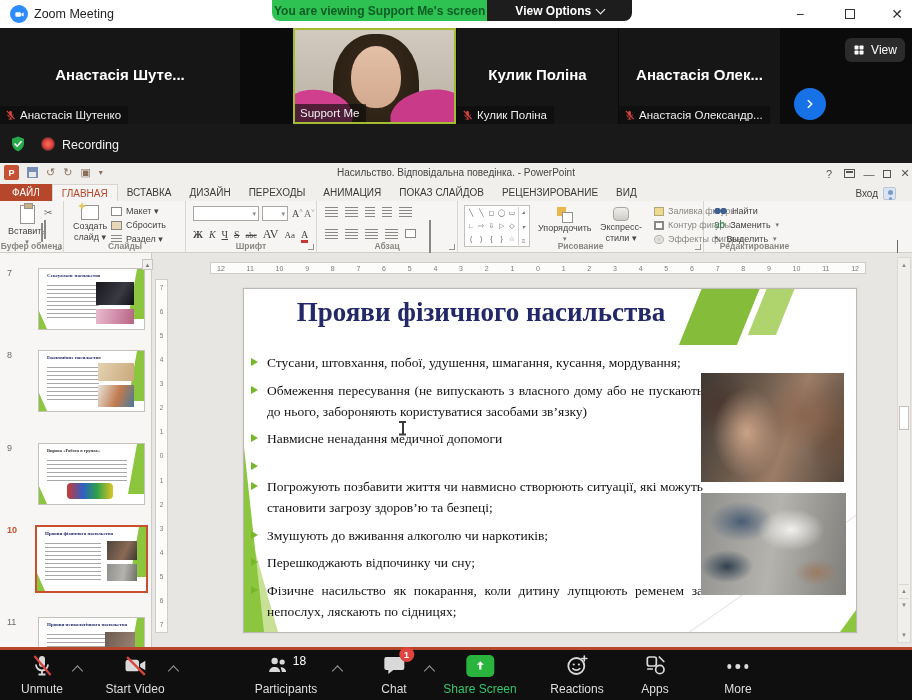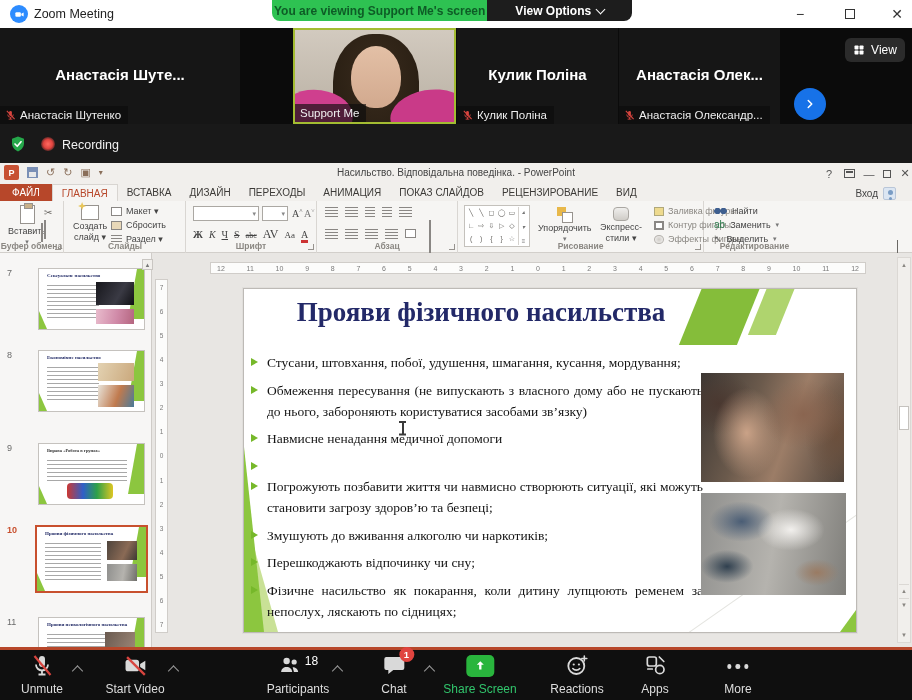--- a/index.html
+++ b/index.html
@@ -663,21 +663,21 @@
     <div class="zb-item" style="left:135px;">
       <svg width="26" height="25" viewBox="0 0 24 24">
         <rect x="2.5" y="6.5" width="13" height="11" rx="2.5" fill="#d9d9d9"></rect>
         <path d="M16.5 10.5l5-3v9l-5-3z" fill="#d9d9d9"></path>
         <path d="M4 4l17 17" stroke="#D8453F" stroke-width="2.2"></path>
       </svg>
       <span class="zb-label">Start Video</span>
     </div>
     <div class="zb-chev" style="left:174px;"></div>
 
-    <div class="zb-item" style="left:286px;margin-left:12px;">
+    <div class="zb-item" style="left:286px;">
       <div class="pt-row">
         <svg width="24" height="24" viewBox="0 0 24 24">
           <circle cx="9" cy="8" r="3.2" fill="#d9d9d9"></circle>
           <path d="M3.5 19c0-3 2.5-5 5.5-5s5.5 2 5.5 5z" fill="#d9d9d9"></path>
           <circle cx="16.5" cy="9" r="2.6" fill="#d9d9d9"></circle>
           <path d="M15 14.3c2.8 0 5.3 1.8 5.5 4.7h-4.2" fill="#d9d9d9"></path>
         </svg>
         <span class="pt-count">18</span>
       </div>
       <span class="zb-label">Participants</span>

